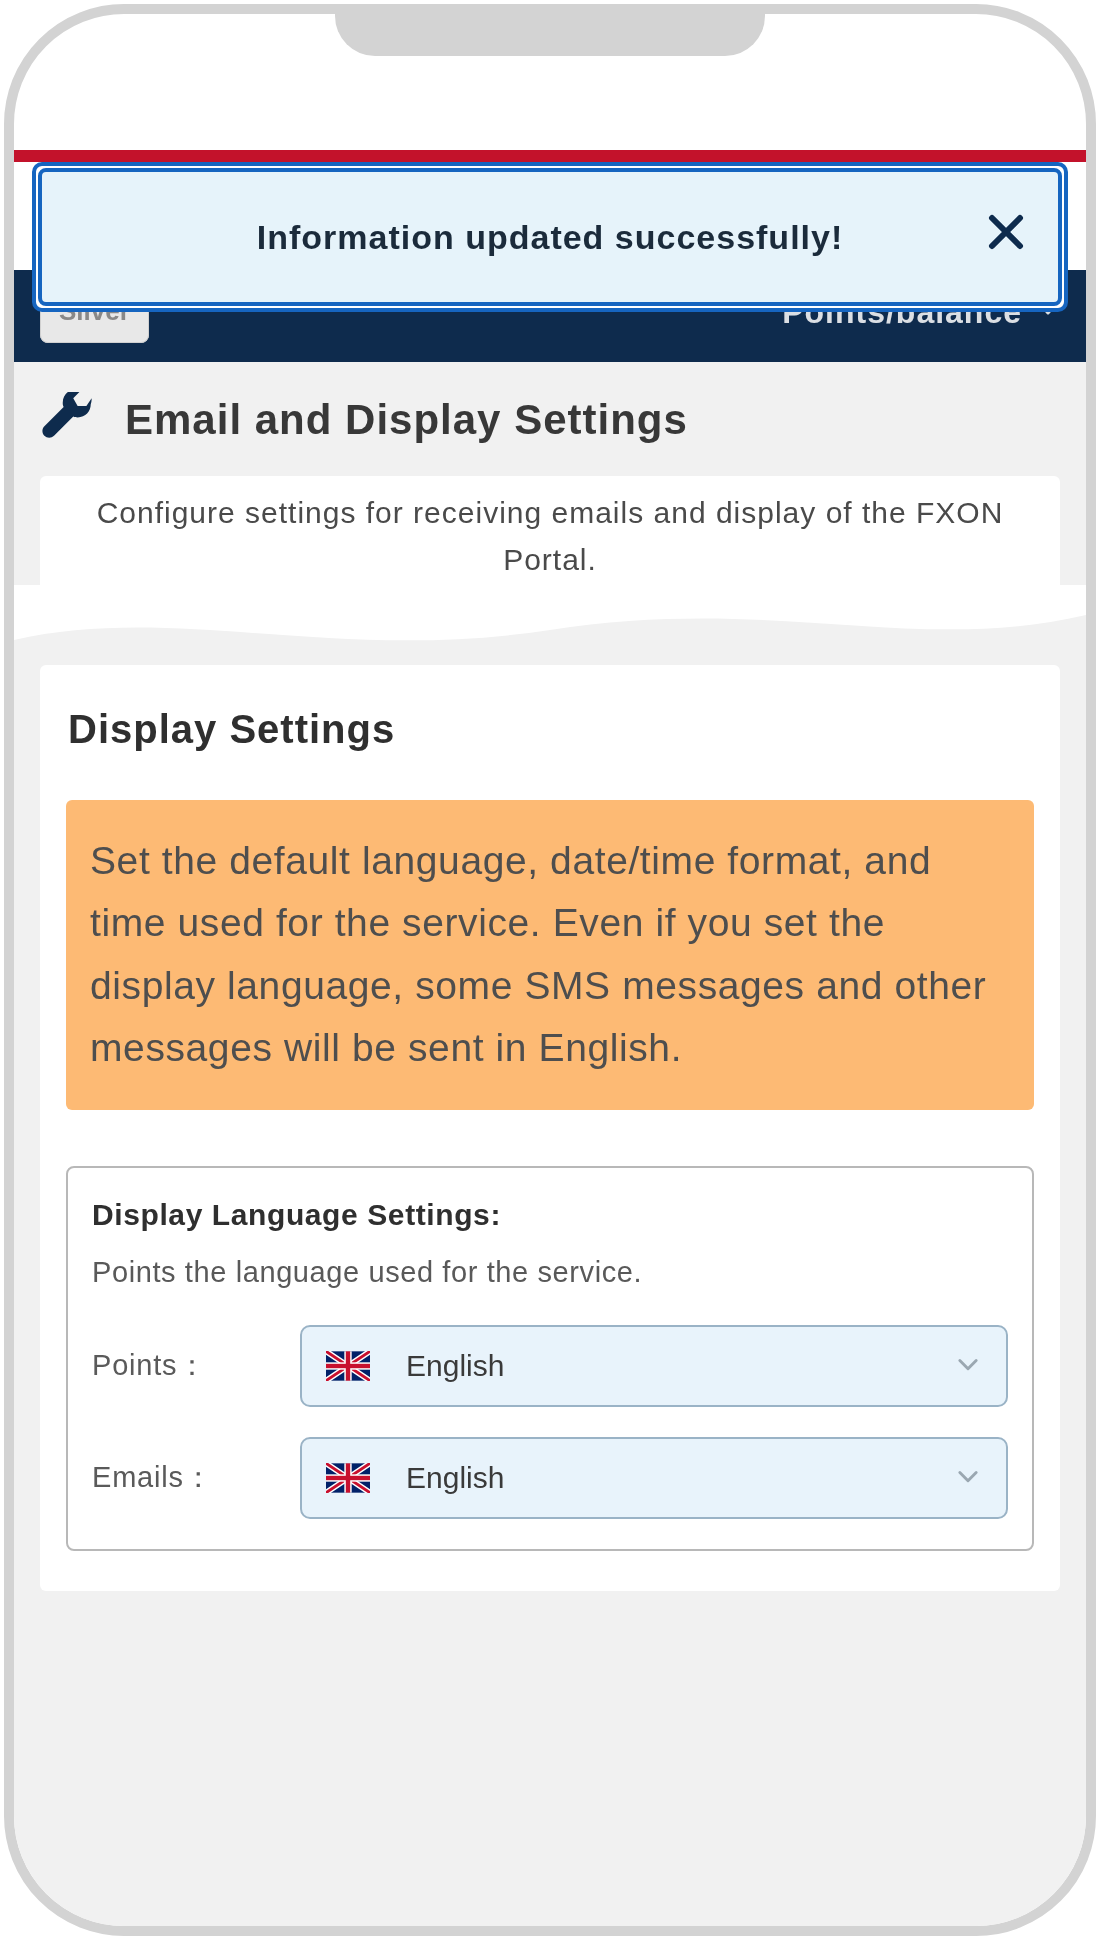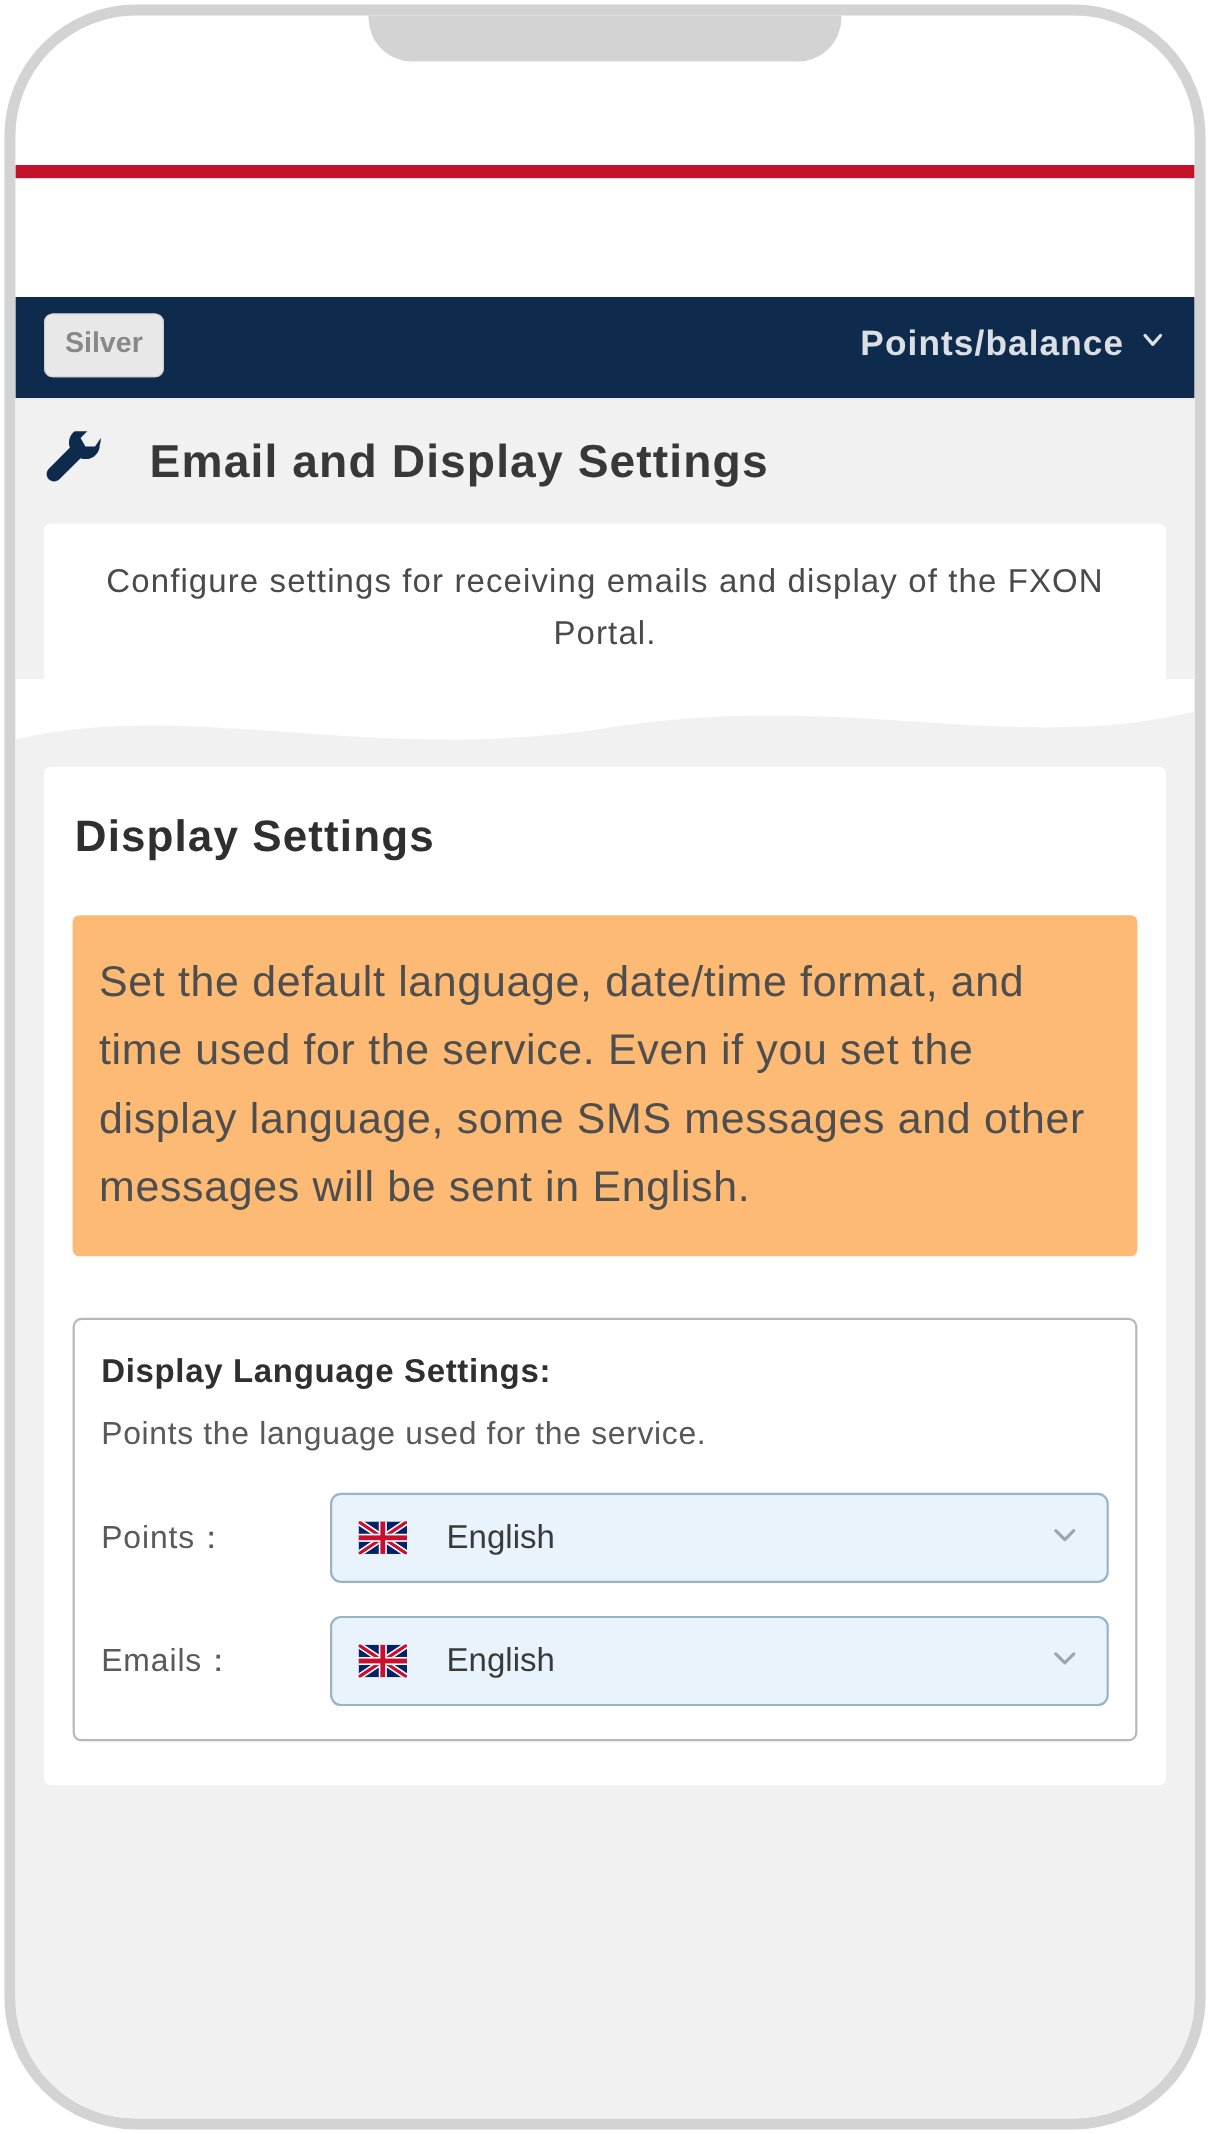--- a/index.html
+++ b/index.html
@@ -51,29 +51,29 @@
     font-size:42px; font-weight:900; color:#0e2b4d; cursor:pointer; padding:8px;
   }
 
   
   .page {
     position:absolute; left:0; right:0; top:348px; bottom:0;
     background:#f1f1f1;
   }
 
   .page-title-row {
-    display:flex; align-items:center; gap:40px;
+    display:flex; align-items:center; gap:29px;
     padding:30px 26px 28px;
   }
   .wrench { width:56px; height:56px; color:#0e2b4d; }
   .page-title { font-size:42px; font-weight:800; color:#383838; letter-spacing:1px; }
 
   .intro-card {
     background:#fff; margin:0 26px; border-radius:6px;
-    padding:30px 34px; text-align:center;
+    padding:14px 34px; text-align:center;
     font-size:30px; color:#4a4a4a; line-height:1.55; letter-spacing:1px;
   }
 
   
   .wave-wrap { position:relative; height:80px; margin-top:-12px; }
   .wave-wrap svg { position:absolute; left:0; right:0; width:100%; height:80px; }
 
   
   .settings-card {
     background:#fff; margin:0 26px; border-radius:6px;
@@ -127,20 +127,30 @@
     <div class="navy-right">
       <span>Points/balance</span>
       <span class="chev">
         <svg width="24" height="24" viewBox="0 0 24 24">
             <path fill="none" stroke="#fff" stroke-width="3" stroke-linecap="round" stroke-linejoin="round" d="M5 8l7 8 7-8"></path>
           </svg>
       </span>
     </div>
   </div>
 
+  <div class="toast-outer">
+    <div class="toast-inner">
+      <div class="toast-text">Information updated successfully!</div>
+      <div class="toast-close">
+        <svg width="40" height="40" viewBox="0 0 40 40">
+          <path d="M6 6 L34 34 M34 6 L6 34" stroke="#0e2b4d" stroke-width="6" stroke-linecap="round"></path>
+        </svg>
+      </div>
+    </div>
+  </div>
 
   <div class="page">
 
     <div class="page-title-row">
       <span class="wrench">
         <svg viewBox="0 0 64 64" width="56" height="56">
           <path fill="#0e2b4d" d="M58 14c0 8-6 15-15 15-2 0-3 0-5-1L16 50c-3 3-8 3-11 0s-3-8 0-11l22-22c-1-2-1-3-1-5 0-9 7-15 15-15 2 0 4 0 6 1l-9 9 5 9 10 0 6-9c0 2 0 4-1 7z"></path>
         </svg>
       </span>
       <h1 class="page-title">Email and Display Settings</h1>

